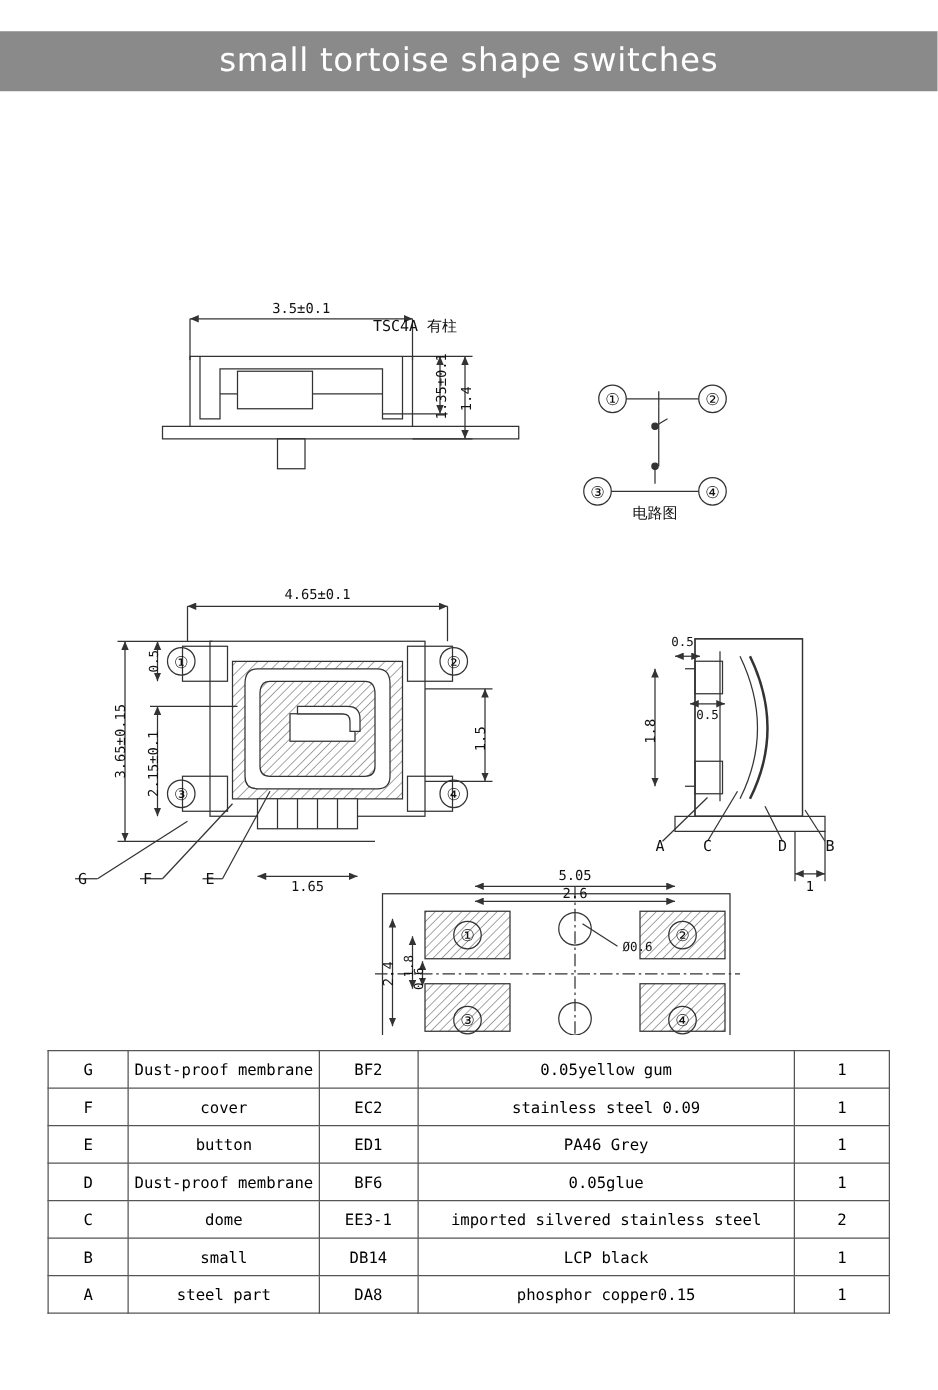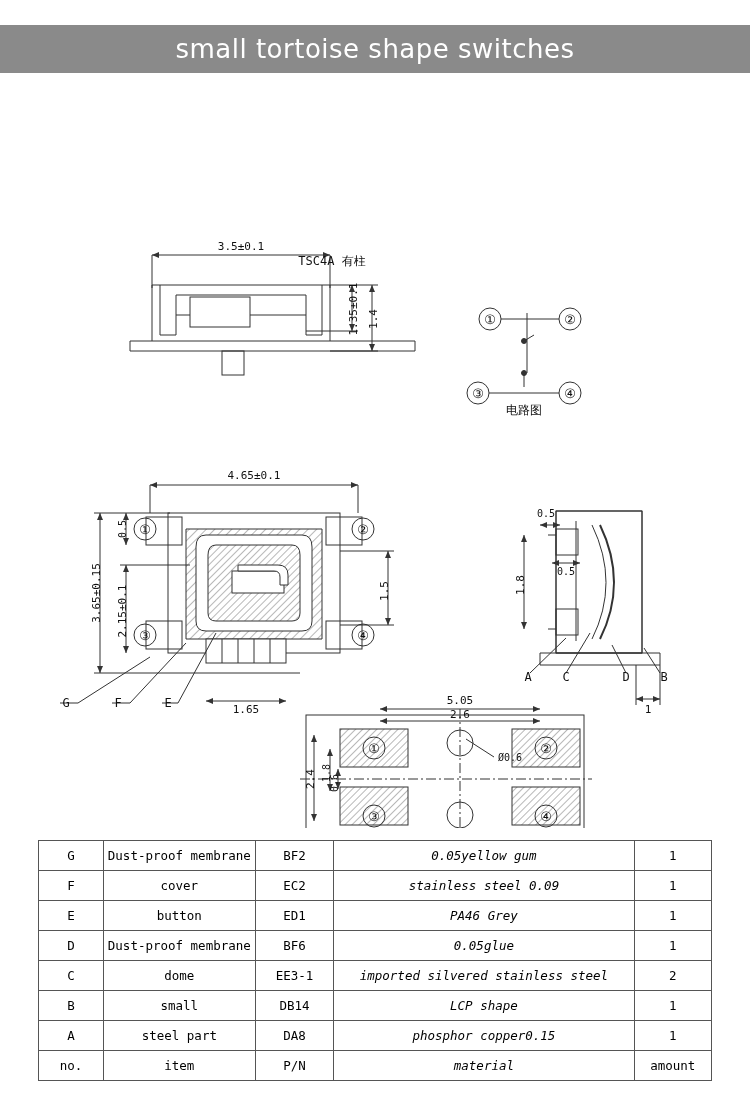--- a/index.html
+++ b/index.html
@@ -26,21 +26,21 @@
     border-collapse:collapse;font-family:"DejaVu Sans Mono",monospace;
     font-size:12.5px;color:#000;
   }
   .spec-table td{
     border:1px solid #555;height:29px;text-align:center;vertical-align:middle;
     padding:0 2px;
   }
   .c-no{width:62px;}
   .c-item{width:152px;}
   .c-pn{width:76px;}
-  .c-mat{width:308px;font-style:italic;}
+  .c-mat{width:308px;}
   .c-amt{width:74px;}
 </style>
 </head>
 <body>
 
 <div class="header">
   <span class="header-title">small tortoise shape switches</span>
 </div>
 
 <div class="drawing">
@@ -270,31 +270,24 @@
       <td class="c-no">C</td>
       <td class="c-item">dome</td>
       <td class="c-pn">EE3-1</td>
       <td class="c-mat">imported silvered stainless steel</td>
       <td class="c-amt">2</td>
     </tr>
     <tr>
       <td class="c-no">B</td>
       <td class="c-item">small</td>
       <td class="c-pn">DB14</td>
-      <td class="c-mat">LCP shape</td>
+      <td class="c-mat">LCP black</td>
       <td class="c-amt">1</td>
     </tr>
     <tr>
       <td class="c-no">A</td>
       <td class="c-item">steel part</td>
       <td class="c-pn">DA8</td>
       <td class="c-mat">phosphor copper0.15</td>
       <td class="c-amt">1</td>
     </tr>
-    <tr>
-      <td class="c-no">no.</td>
-      <td class="c-item">item</td>
-      <td class="c-pn">P/N</td>
-      <td class="c-mat">material</td>
-      <td class="c-amt">amount</td>
-    </tr>
   </tbody>
 </table>
 
 </body></html>

